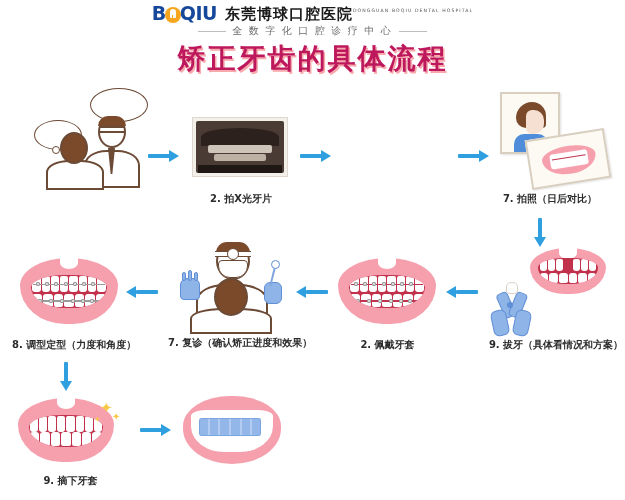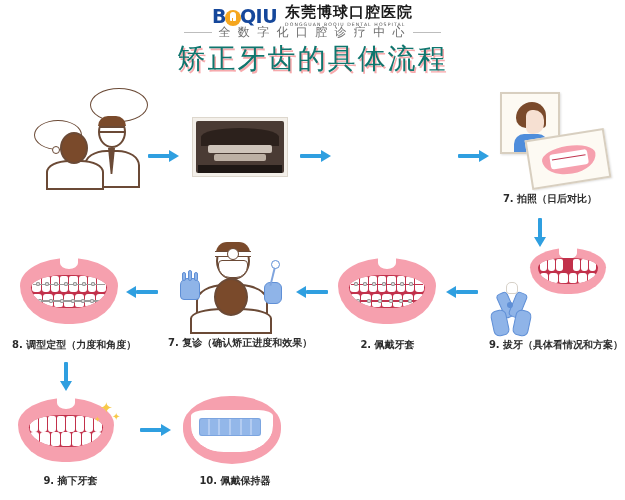--- a/index.html
+++ b/index.html
@@ -41,36 +41,36 @@
   .brand-cn {
     font-family:"DejaVu Sans", sans-serif;
     font-size:15px; font-weight:bold; color:#1a1a1a; letter-spacing:1px;
     line-height:16px;
   }
   .brand-en {
     font-family:"DejaVu Sans", sans-serif;
     font-size:4.6px; color:#555; letter-spacing:1.1px;
     line-height:7px; margin-top:1px;
   }
-  .brand-cn-wrap { display:flex; flex-direction:column; }
+  .brand-cn-wrap { display:flex; flex-direction:row; }
 
   .tagline {
     position:absolute; left:0; top:24px; width:625px;
     display:flex; align-items:center; justify-content:center; gap:6px;
   }
   .tagline .rule { width:28px; height:1px; background:#bdbdbd; }
   .tagline .txt {
-    font-family:Liberation Sans, sans-serif;
-    font-size:12px; color:#6d6d6d; letter-spacing:2px;
+    font-family:Liberation Serif, serif;
+    font-size:10px; color:#6d6d6d; letter-spacing:2px;
   }
 
   .title {
     position:absolute; left:0; top:40px; width:625px; text-align:center;
     font-family:"DejaVu Sans", sans-serif;
-    font-size:28px; font-weight:normal; color:#0f766e;
+    font-size:28px; font-weight:bold; color:#be185d;
     letter-spacing:2px;
     text-shadow: 1.5px 1.5px 0 #f7a9ac;
   }
 
   
   .step { position:absolute; }
   .art { position:relative; }
   .cap {
     position:absolute; width:100%; text-align:center;
     font-family:"DejaVu Sans", sans-serif;
@@ -218,20 +218,21 @@
     <div class="art" style="width:110px;height:100px;">
       <div class="xray" style="left:6px; top:29px; width:96px; height:60px;">
         <div class="xray-img">
           <div style="position:absolute;left:6%;top:14%;width:88%;height:34%;background:#2c211c;border-radius:50% 50% 0 0;"></div>
           <div style="position:absolute;left:14%;top:46%;width:72%;height:16%;background:#cfc4ba;border-radius:2px;"></div>
           <div style="position:absolute;left:20%;top:64%;width:60%;height:12%;background:#bdb0a4;border-radius:2px;"></div>
           <div style="position:absolute;left:2%;bottom:0;width:96%;height:16%;background:#1e1714;"></div>
         </div>
       </div>
     </div>
+    <div class="cap" style="top:104px;">2. 拍X光牙片</div>
   </div>
 
   <div class="arrow right" style="left:300px; top:150px; width:32px; height:12px;">
     <span class="shaft"></span>
       <span class="head"></span>
   </div>
 
 
   <div class="arrow right" style="left:458px; top:150px; width:32px; height:12px;">
     <span class="shaft"></span>
@@ -498,16 +499,15 @@
         <div style="position:absolute;left:16px;top:22px;width:62px;height:18px;display:flex;gap:2px;">
           <span style="flex:1;background:rgba(120,165,225,0.55);border-radius:2px;"></span>
           <span style="flex:1;background:rgba(120,165,225,0.55);border-radius:2px;"></span>
           <span style="flex:1;background:rgba(120,165,225,0.55);border-radius:2px;"></span>
           <span style="flex:1;background:rgba(120,165,225,0.55);border-radius:2px;"></span>
           <span style="flex:1;background:rgba(120,165,225,0.55);border-radius:2px;"></span>
           <span style="flex:1;background:rgba(120,165,225,0.55);border-radius:2px;"></span>
         </div>
       </div>
     </div>
-    <div class="cap" style="top:82px;">10. 佩戴保持器</div>
   </div>
 
 </div>
 
 </body></html>

